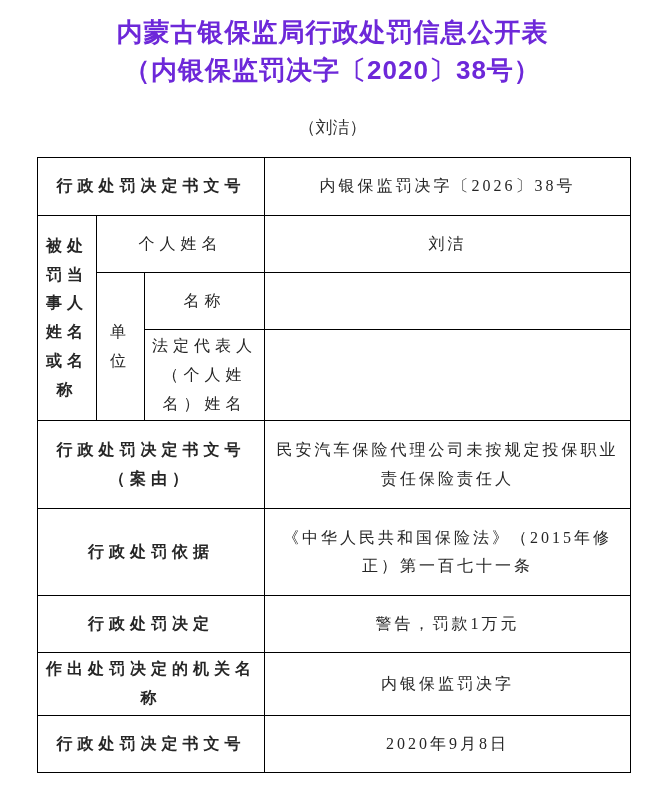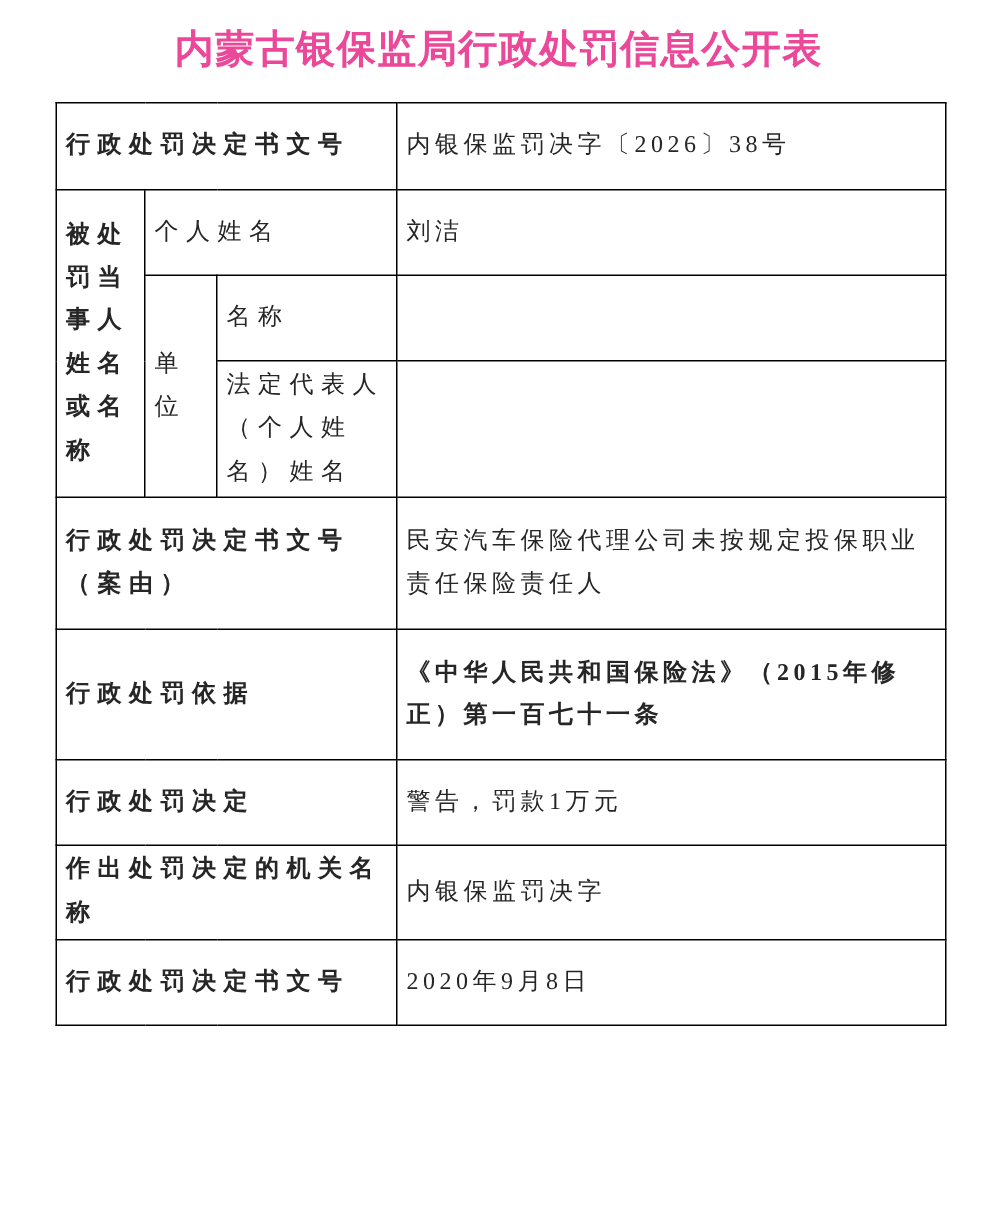--- a/index.html
+++ b/index.html
@@ -16,21 +16,21 @@
     font-family: "Liberation Serif", "DejaVu Serif", serif;
     color: #262626;
   }
   .doc-title {
     padding-top: 13px;
     text-align: center;
     font-family: "Liberation Sans", "DejaVu Sans", sans-serif;
     font-size: 26px;
     font-weight: 600;
     line-height: 38px;
-    color: #ec4899;
+    color: #6d28d9;
     letter-spacing: 1px;
   }
   .person-heading {
     margin-top: 27px;
     margin-bottom: 0;
     text-align: center;
     font-family: "Liberation Sans", "DejaVu Sans", sans-serif;
     font-size: 17px;
     font-weight: 400;
     line-height: 24px;
@@ -38,21 +38,21 @@
   }
   table.penalty-table {
     margin: 17px 0 0 37px;
     border-collapse: collapse;
     table-layout: fixed;
     width: 593px;
   }
   table.penalty-table td {
     border: 1px solid #000000;
     vertical-align: middle;
-    text-align: left;
+    text-align: center;
     font-size: 16px;
     line-height: 1.8;
     color: #262626;
     padding: 2px 6px;
     overflow: hidden;
     word-break: break-word;
   }
   td.lbl {
     font-weight: bold;
     letter-spacing: 5px;
@@ -68,41 +68,42 @@
   td.val-justify {
     text-align: justify;
     text-justify: inter-ideograph;
     padding: 2px 14px;
     line-height: 2.5;
     font-family: Liberation Serif, serif;
   }
   td.val-center-wrap {
     padding: 2px 14px;
     line-height: 2.5;
-    font-weight: bold;
   }
   td.group-lbl {
     line-height: 1.85;
     padding: 2px 4px;
   }
   tr.h58 { height: 58px; }
   tr.h57 { height: 57px; }
   tr.h85 { height: 85px; }
   tr.h88 { height: 88px; }
   tr.h87 { height: 87px; }
 </style>
 </head>
 <body>
 
 <div class="page">
 
   <div class="doc-title">
     <div>内蒙古银保监局行政处罚信息公开表</div>
+    <div>（内银保监罚决字〔2020〕38号）</div>
   </div>
 
+  <div class="person-heading">（刘洁）</div>
 
   <table class="penalty-table">
     <colgroup>
       <col style="width:59px">
       <col style="width:48px">
       <col style="width:120px">
       <col style="width:366px">
     </colgroup>
     <tbody>
       <tr class="h58">

